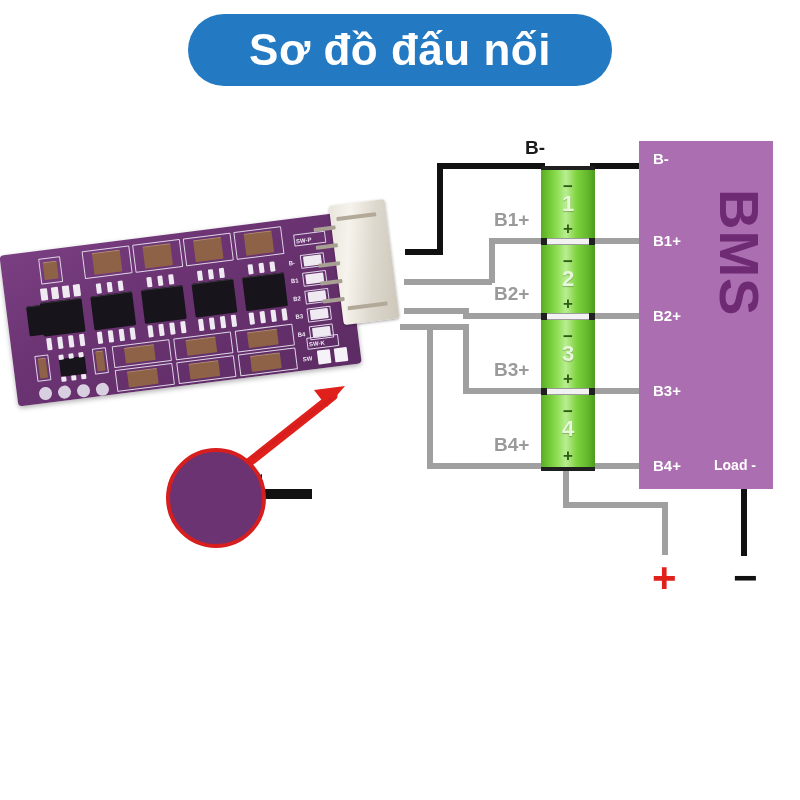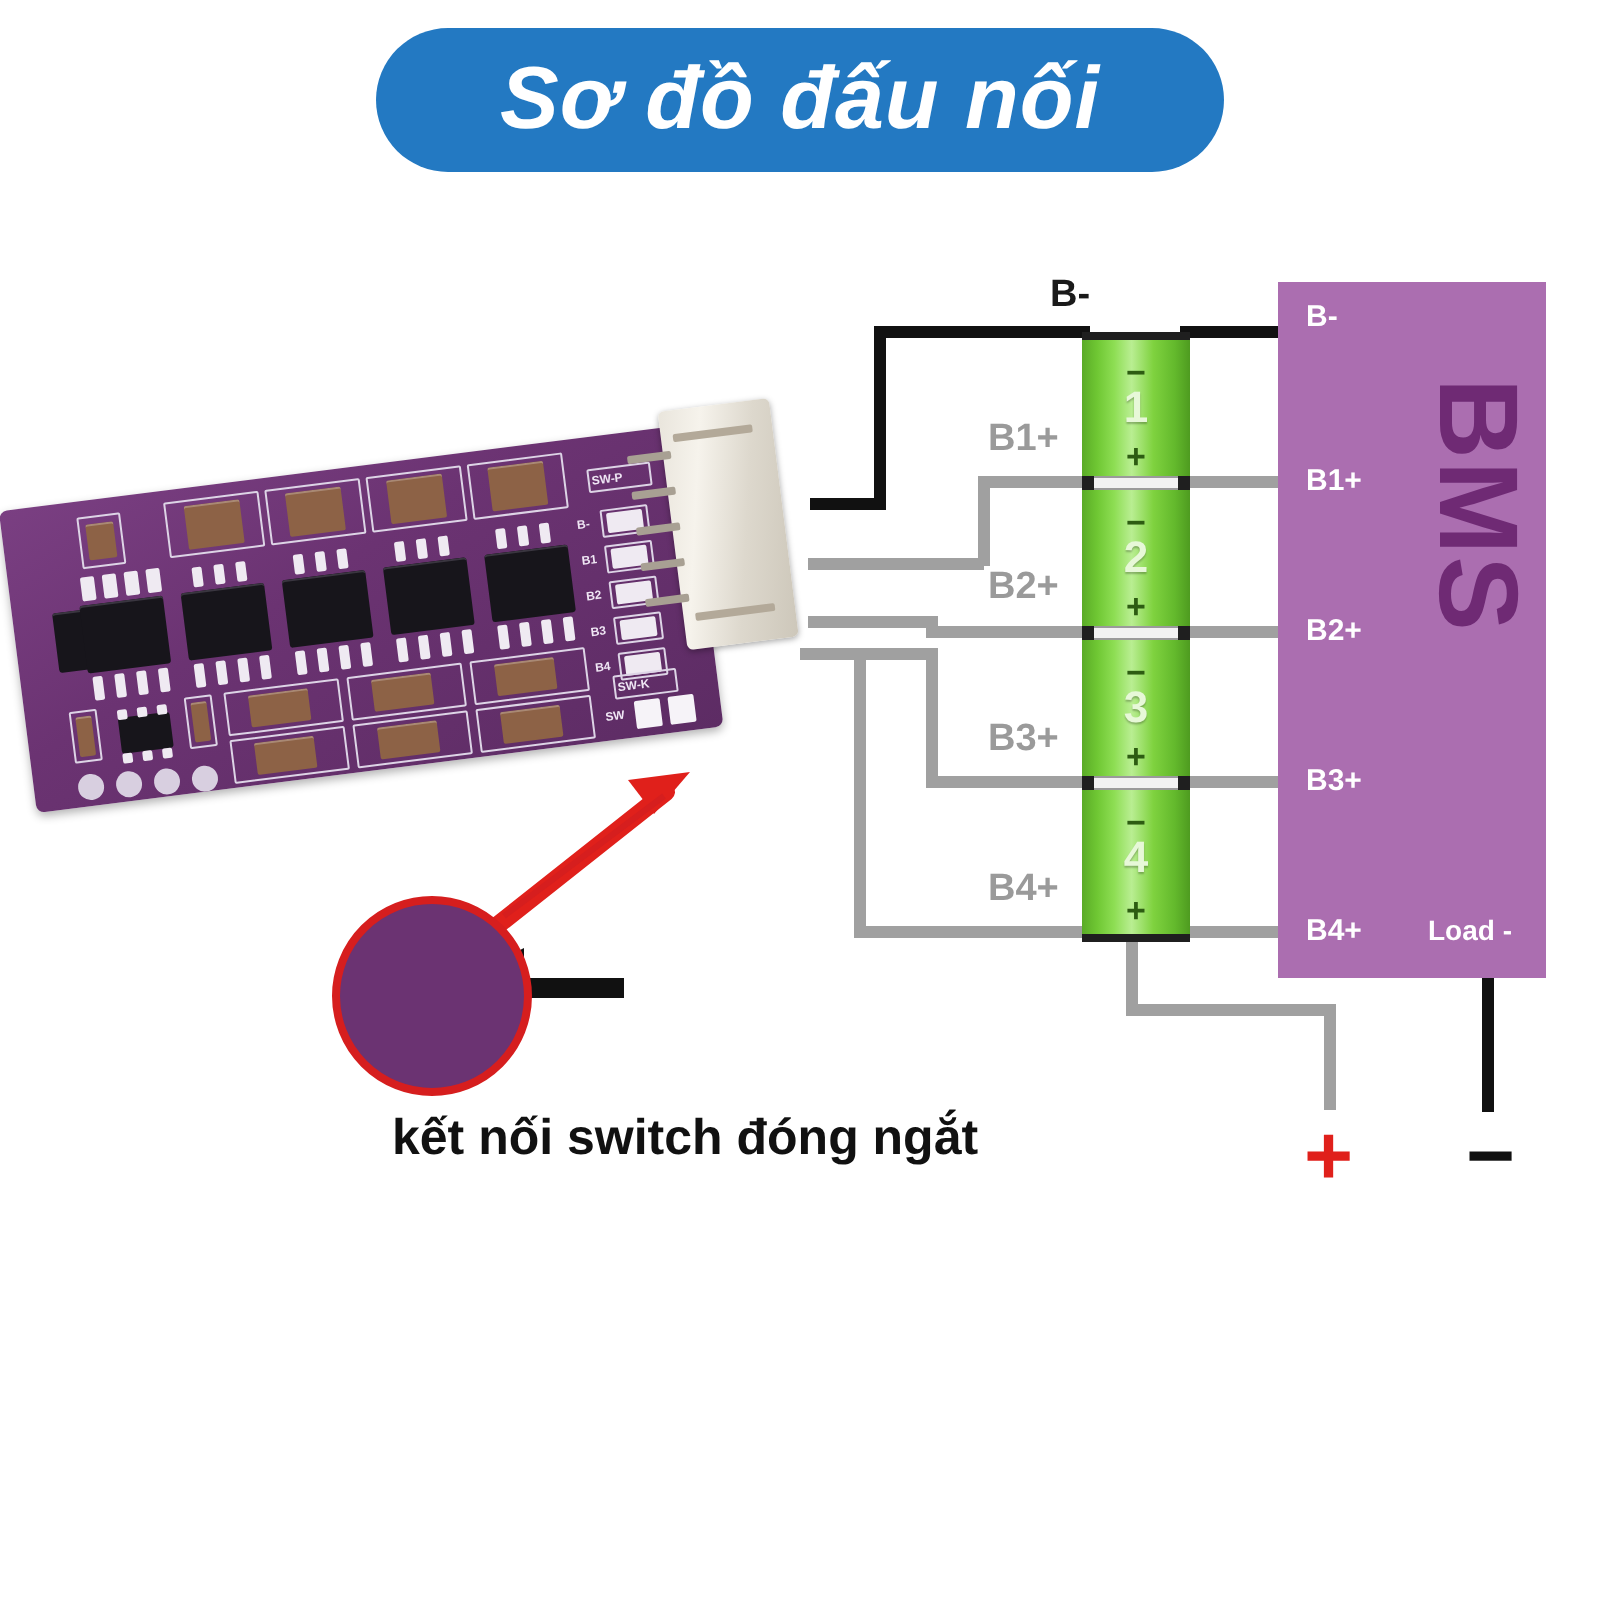--- a/index.html
+++ b/index.html
@@ -184,21 +184,21 @@
     overflow:hidden;
     background:#6b3372;
   }
   .mag-inner{position:absolute;left:-120px;top:-40px;transform:scale(2.6);transform-origin:0 0;}
 </style>
 </head>
 <body>
 
 <div id="stage">
 
-  <div class="title-banner" id="title-banner" style="background: rgb(35, 121, 194); font-style: italic;">
+  <div class="title-banner" id="title-banner" style="background: rgb(35, 121, 194);">
     <span class="title-text">Sơ đồ đấu nối</span>
   </div>
 
   <svg id="wires" viewBox="0 0 800 800">
     <g fill="none" stroke-linecap="butt" stroke-linejoin="miter">
 
       <path d="M 405 252 L 440 252 L 440 166 L 545 166" stroke="#111111" stroke-width="6"></path>
       <path d="M 590 166 L 682 166" stroke="#111111" stroke-width="6"></path>
 
       <path d="M 404 282 L 492 282 L 492 241 L 545 241" stroke="#a0a0a0" stroke-width="6"></path>
@@ -269,21 +269,20 @@
 
   <span class="wlabel-dark" style="left:523px;top:137px">B-</span>
   <span class="wlabel" style="left:492px;top:209px">B1+</span>
   <span class="wlabel" style="left:492px;top:283px">B2+</span>
   <span class="wlabel" style="left:492px;top:359px">B3+</span>
   <span class="wlabel" style="left:492px;top:434px">B4+</span>
 
   <span class="term-plus" style="left:652px;top:557px">+</span>
   <span class="term-minus" style="left:733px;top:557px">−</span>
 
-  <span class="caption" style="left:196px;top:555px">kết nối switch đóng ngắt</span>
 
   <div class="pcb-wrap">
     <div class="pcb">
 
       <div class="silk" style="left:38px;top:8px;width:22px;height:26px"></div>
       <div class="res" style="left:42px;top:12px;width:14px;height:18px"></div>
 
       <div class="silk" style="left:82px;top:6px;width:48px;height:28px"></div>
       <div class="res" style="left:92px;top:9px;width:28px;height:22px"></div>
       <div class="silk" style="left:133px;top:6px;width:48px;height:28px"></div>

